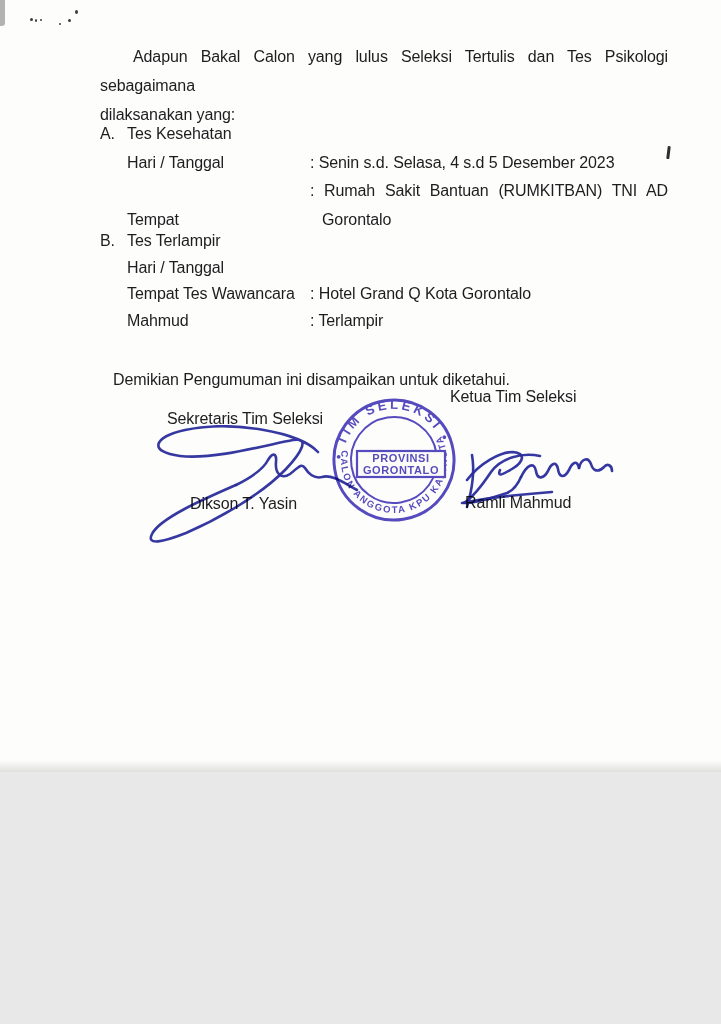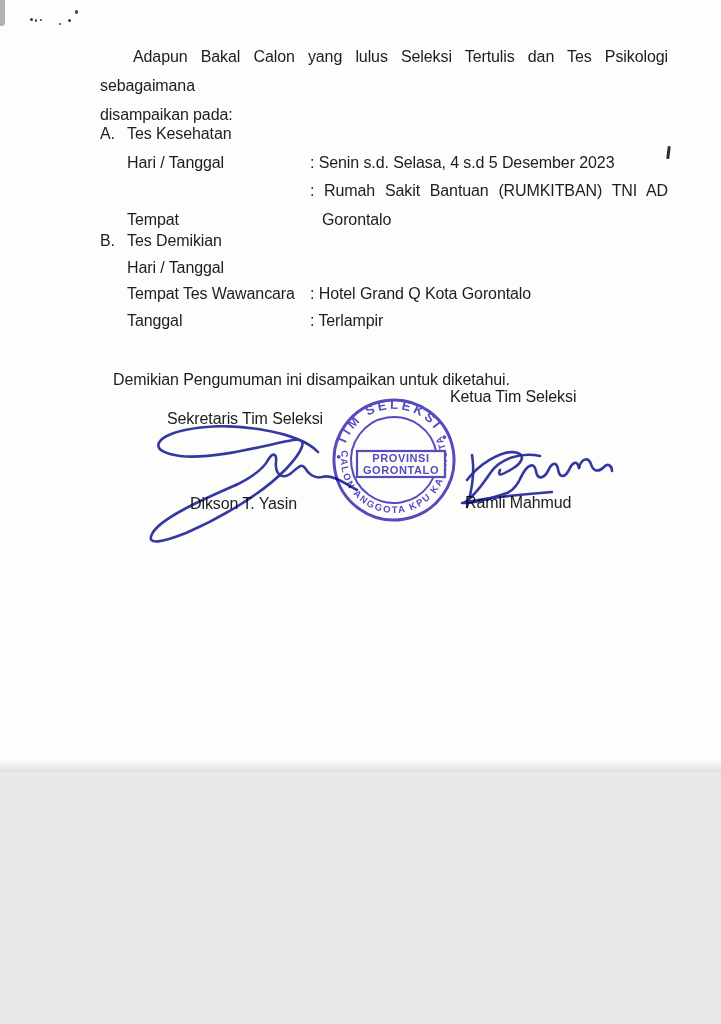--- a/index.html
+++ b/index.html
@@ -111,21 +111,21 @@
   <div class="speck" style="left:35px;top:19px;width:2px;height:3px;"></div>
   <div class="speck" style="left:40px;top:19px;width:2px;height:2px;"></div>
   <div class="speck" style="left:59px;top:23px;width:2px;height:2px;"></div>
   <div class="speck" style="left:68px;top:19px;width:3px;height:3px;"></div>
   <div class="speck" style="left:75px;top:10px;width:3px;height:4px;"></div>
   <div class="tickmark"></div>
   <div class="bottom-shadow"></div>
 
   <div class="abs para">
     <div class="pline indent jlast">Adapun Bakal Calon yang lulus Seleksi Tertulis dan Tes Psikologi sebagaimana</div>
-    <div class="pline">disampaikan pada:</div>
+    <div class="pline">dilaksanakan yang:</div>
   </div>
 
   <div class="abs section" id="section-a">
     <div class="sec-heading">
       <span class="sec-letter">A.</span>
       <span class="sec-title">Tes Kesehatan</span>
     </div>
     <div class="row">
       <span class="row-indent"></span>
       <span class="rlabel">Hari / Tanggal</span>
@@ -139,36 +139,36 @@
       <span class="rvalue">
         <span class="vline1">: Rumah Sakit Bantuan (RUMKITBAN) TNI AD</span>
         <span class="vline2">Gorontalo</span>
       </span>
     </div>
   </div>
 
   <div class="abs section" id="section-b">
     <div class="sec-heading">
       <span class="sec-letter">B.</span>
-      <span class="sec-title">Tes Demikian</span>
+      <span class="sec-title">Tes Terlampir</span>
     </div>
     <div class="row">
       <span class="row-indent"></span>
       <span class="rlabel">Hari / Tanggal</span>
     </div>
     <div class="row">
       <span class="row-indent"></span>
       <span class="rlabel">Tempat Tes Wawancara</span>
       <span class="rvalue">
         <span class="vline1">: Hotel Grand Q Kota Gorontalo</span>
       </span>
     </div>
     <div class="row">
       <span class="row-indent"></span>
-      <span class="rlabel">Tanggal</span>
+      <span class="rlabel">Mahmud</span>
       <span class="rvalue">
         <span class="vline1">: Terlampir</span>
       </span>
     </div>
   </div>
 
   <div class="abs closing">Demikian Pengumuman ini disampaikan untuk diketahui.</div>
 
   <div class="abs sig-role-left">Sekretaris Tim Seleksi</div>
   <div class="abs sig-role-right">Ketua Tim Seleksi</div>

